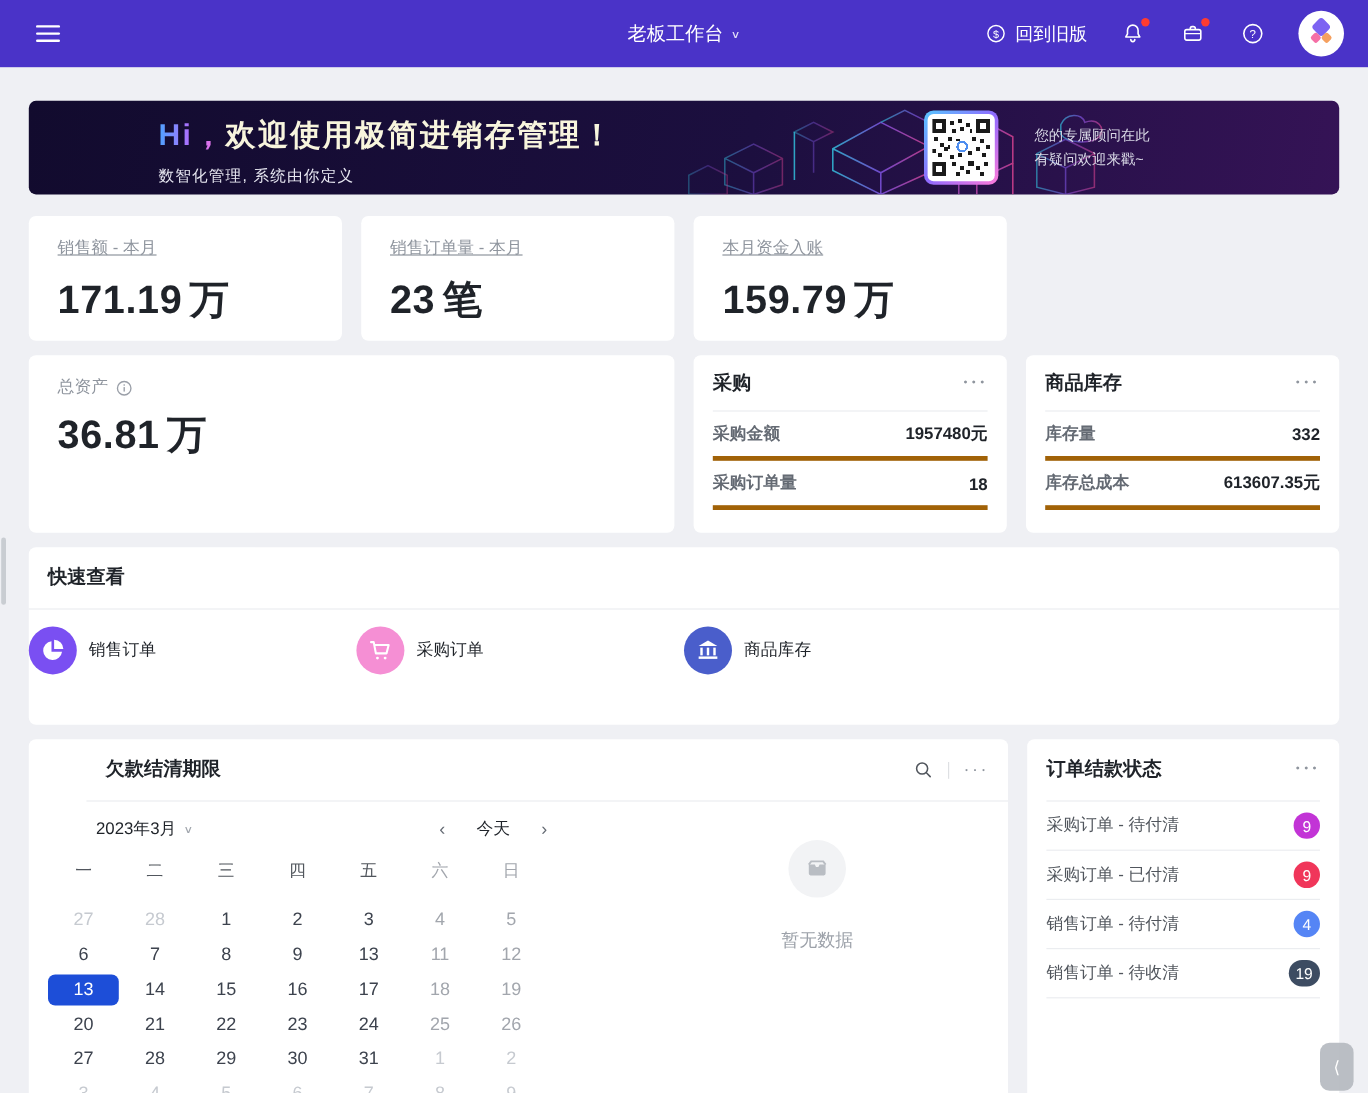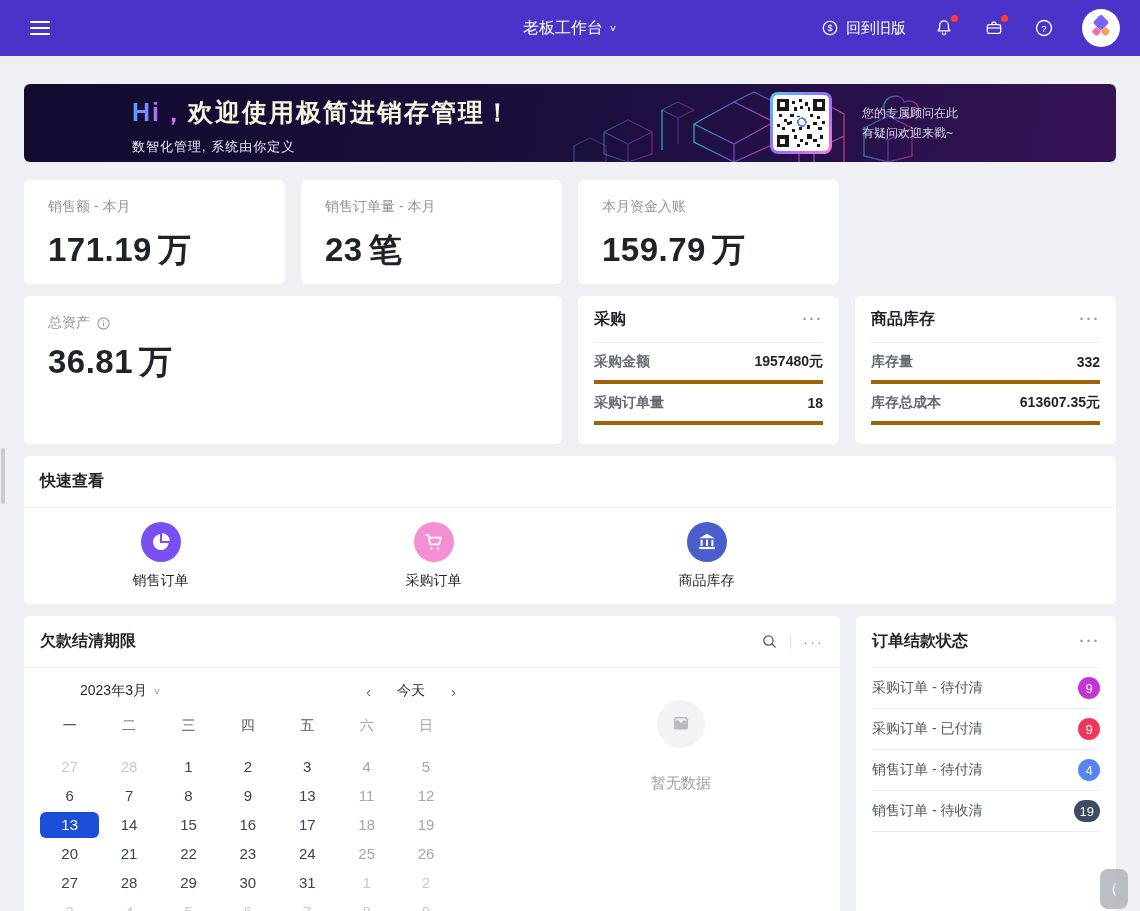--- a/index.html
+++ b/index.html
@@ -35,49 +35,49 @@
   .banner-qr-wrap { position:absolute; right:158px; top:8px; display:flex; align-items:center; gap:30px; }
   .qr-frame { width:62px; height:62px; border-radius:8px; padding:3px;
               background:linear-gradient(135deg,#57c7ff,#8f6bff,#ff7ad9); }
   .qr-inner { width:100%; height:100%; background:#fff; border-radius:5px; padding:4px; }
   .advisor { font-size:12px; color:#d9d9e6; line-height:20px; }
 
   
   .card { background:#fff; border-radius:6px; }
   .stats-row { display:grid; grid-template-columns:repeat(4,1fr); gap:16px; margin-top:18px; }
   .stat-card { height:104px; padding:18px 24px; cursor:pointer; }
-  .stat-label { font-size:14px; color:#8f959e; }
+  .stat-label { font-size:14px; color:#8f959e;text-decoration:underline; }
   .stat-value { font-size:33px; font-weight:bold; color:#1f2329; margin-top:12px; letter-spacing:.5px; }
   .stat-unit { font-weight:bold; margin-left:6px; }
 
   .row2 { display:grid; grid-template-columns:538px 261px 261px; gap:16px; margin-top:12px; }
   .assets-card { height:148px; padding:18px 24px; }
   .assets-label { font-size:14px; color:#8f959e; display:flex; align-items:center; gap:6px; }
   .mini-card { height:148px; padding:0 16px; }
   .mini-head { height:47px; display:flex; align-items:center; justify-content:space-between;
                border-bottom:1px solid #ebedf0; font-size:16px; font-weight:bold; color:#1f2329;font-family:Liberation Serif, serif; }
   .more-dots { color:#8f959e; font-size:15px; letter-spacing:2px; cursor:pointer; line-height:1; }
   .kv-row { height:41px; display:flex; align-items:center; justify-content:space-between;
             border-bottom:4px solid #a16207; font-size:14px;font-weight:bold; }
   .kv-row .k { color:#646a73; }
   .kv-row .v { color:#1f2329; }
 
   
   .quick-card { margin-top:12px; height:148px; }
   .quick-head { height:52px; display:flex; align-items:center; padding:0 16px;
                 border-bottom:1px solid #ebedf0; font-size:16px; font-weight:bold; color:#1f2329; }
   .quick-body { display:grid; grid-template-columns:repeat(4,1fr); padding-top:14px; }
-  .qv-item { display:flex; flex-direction:column; align-items:center; gap:10px; cursor:pointer; }
+  .qv-item { display:flex; flex-direction:row; align-items:center; gap:10px; cursor:pointer; }
   .qv-circle { width:40px; height:40px; border-radius:50%; display:flex; align-items:center; justify-content:center; }
   .qv-label { font-size:14px; color:#1f2329; }
 
   
   .bottom-row { display:grid; grid-template-columns:816px 260px; gap:16px; margin-top:12px; }
   .panel-head { height:52px; display:flex; align-items:center; justify-content:space-between;
-                padding:0 16px; border-bottom:1px solid #ebedf0; }
+                padding:0 16px; border-bottom:1px solid #ebedf0;margin-left:48px; }
   .panel-title { font-size:16px; font-weight:bold; color:#1f2329; }
   .head-tools { display:flex; align-items:center; gap:12px; }
   .vdiv { width:1px; height:14px; background:#dee0e3; }
   .debt-card { height:320px; position:relative; }
 
   .calendar { width:432px; padding:14px 0 0 16px; }
   .cal-top { display:flex; align-items:center; font-size:14px; color:#1f2329; width:416px; }
   .month-sel { display:flex; align-items:center; gap:6px; cursor:pointer;margin-left:40px; }
   .month-sel .caret { color:#8f959e; }
   .cal-nav { margin-left:auto; display:flex; align-items:center; gap:26px; }

